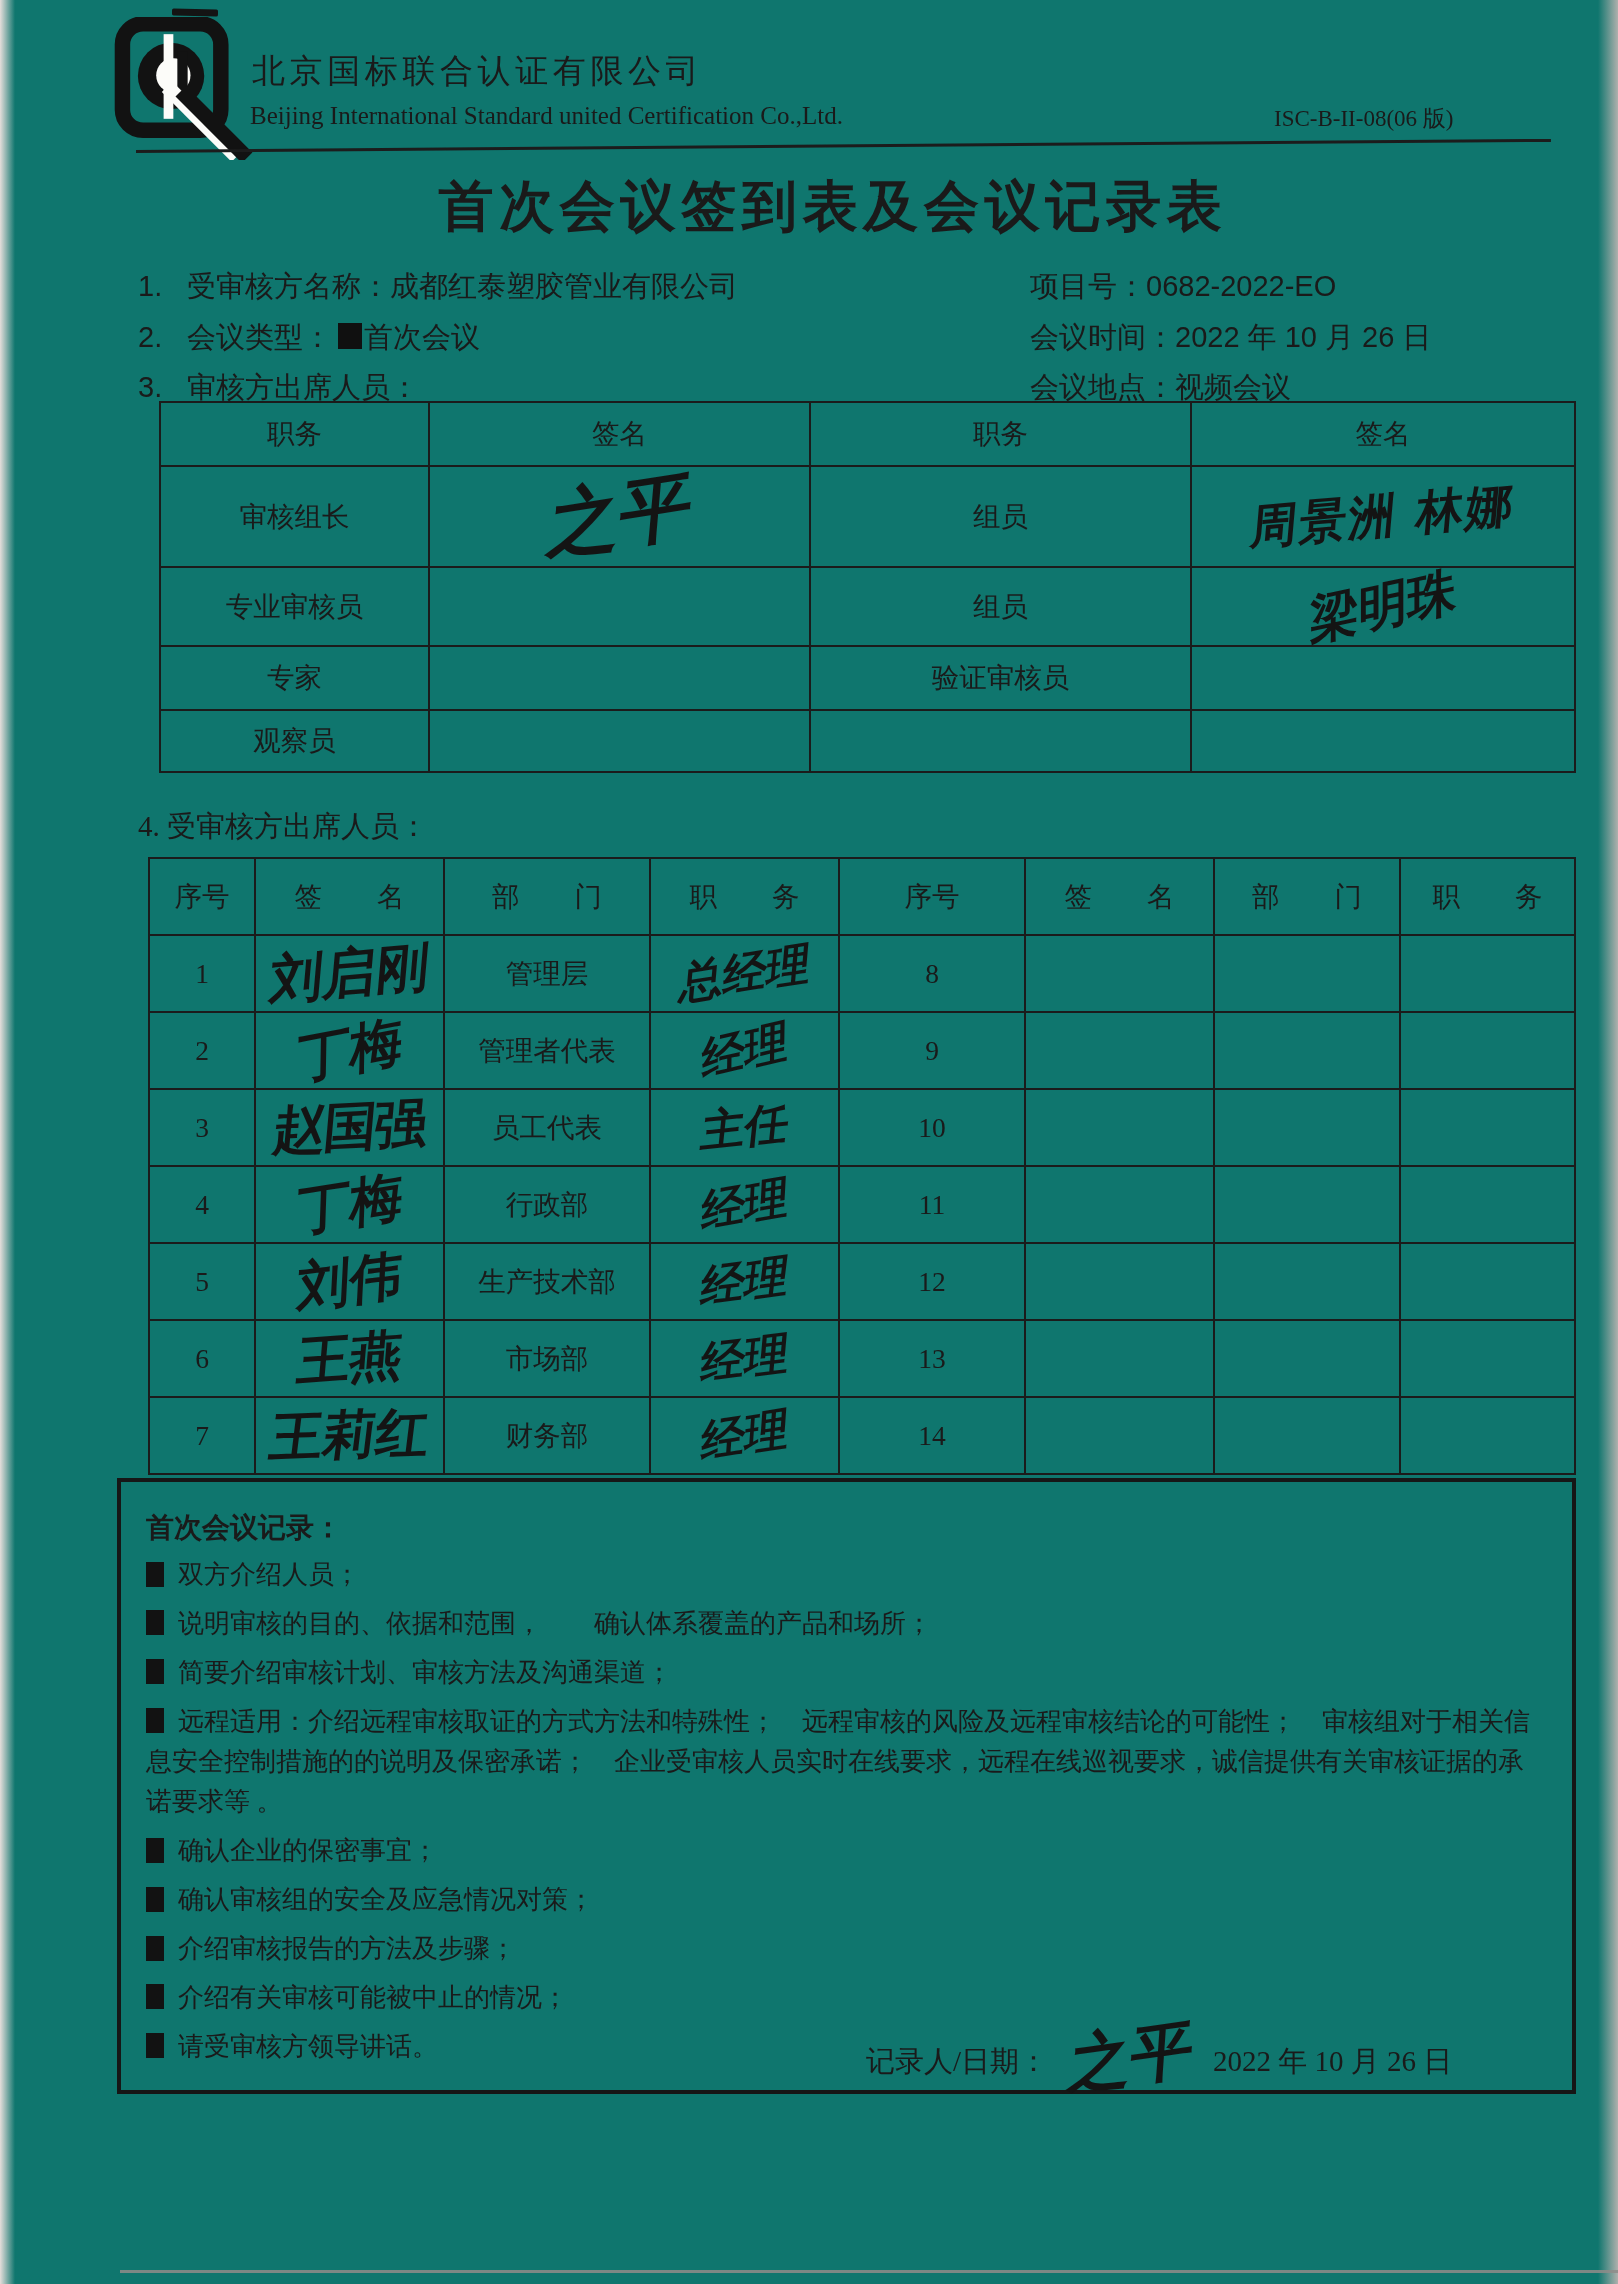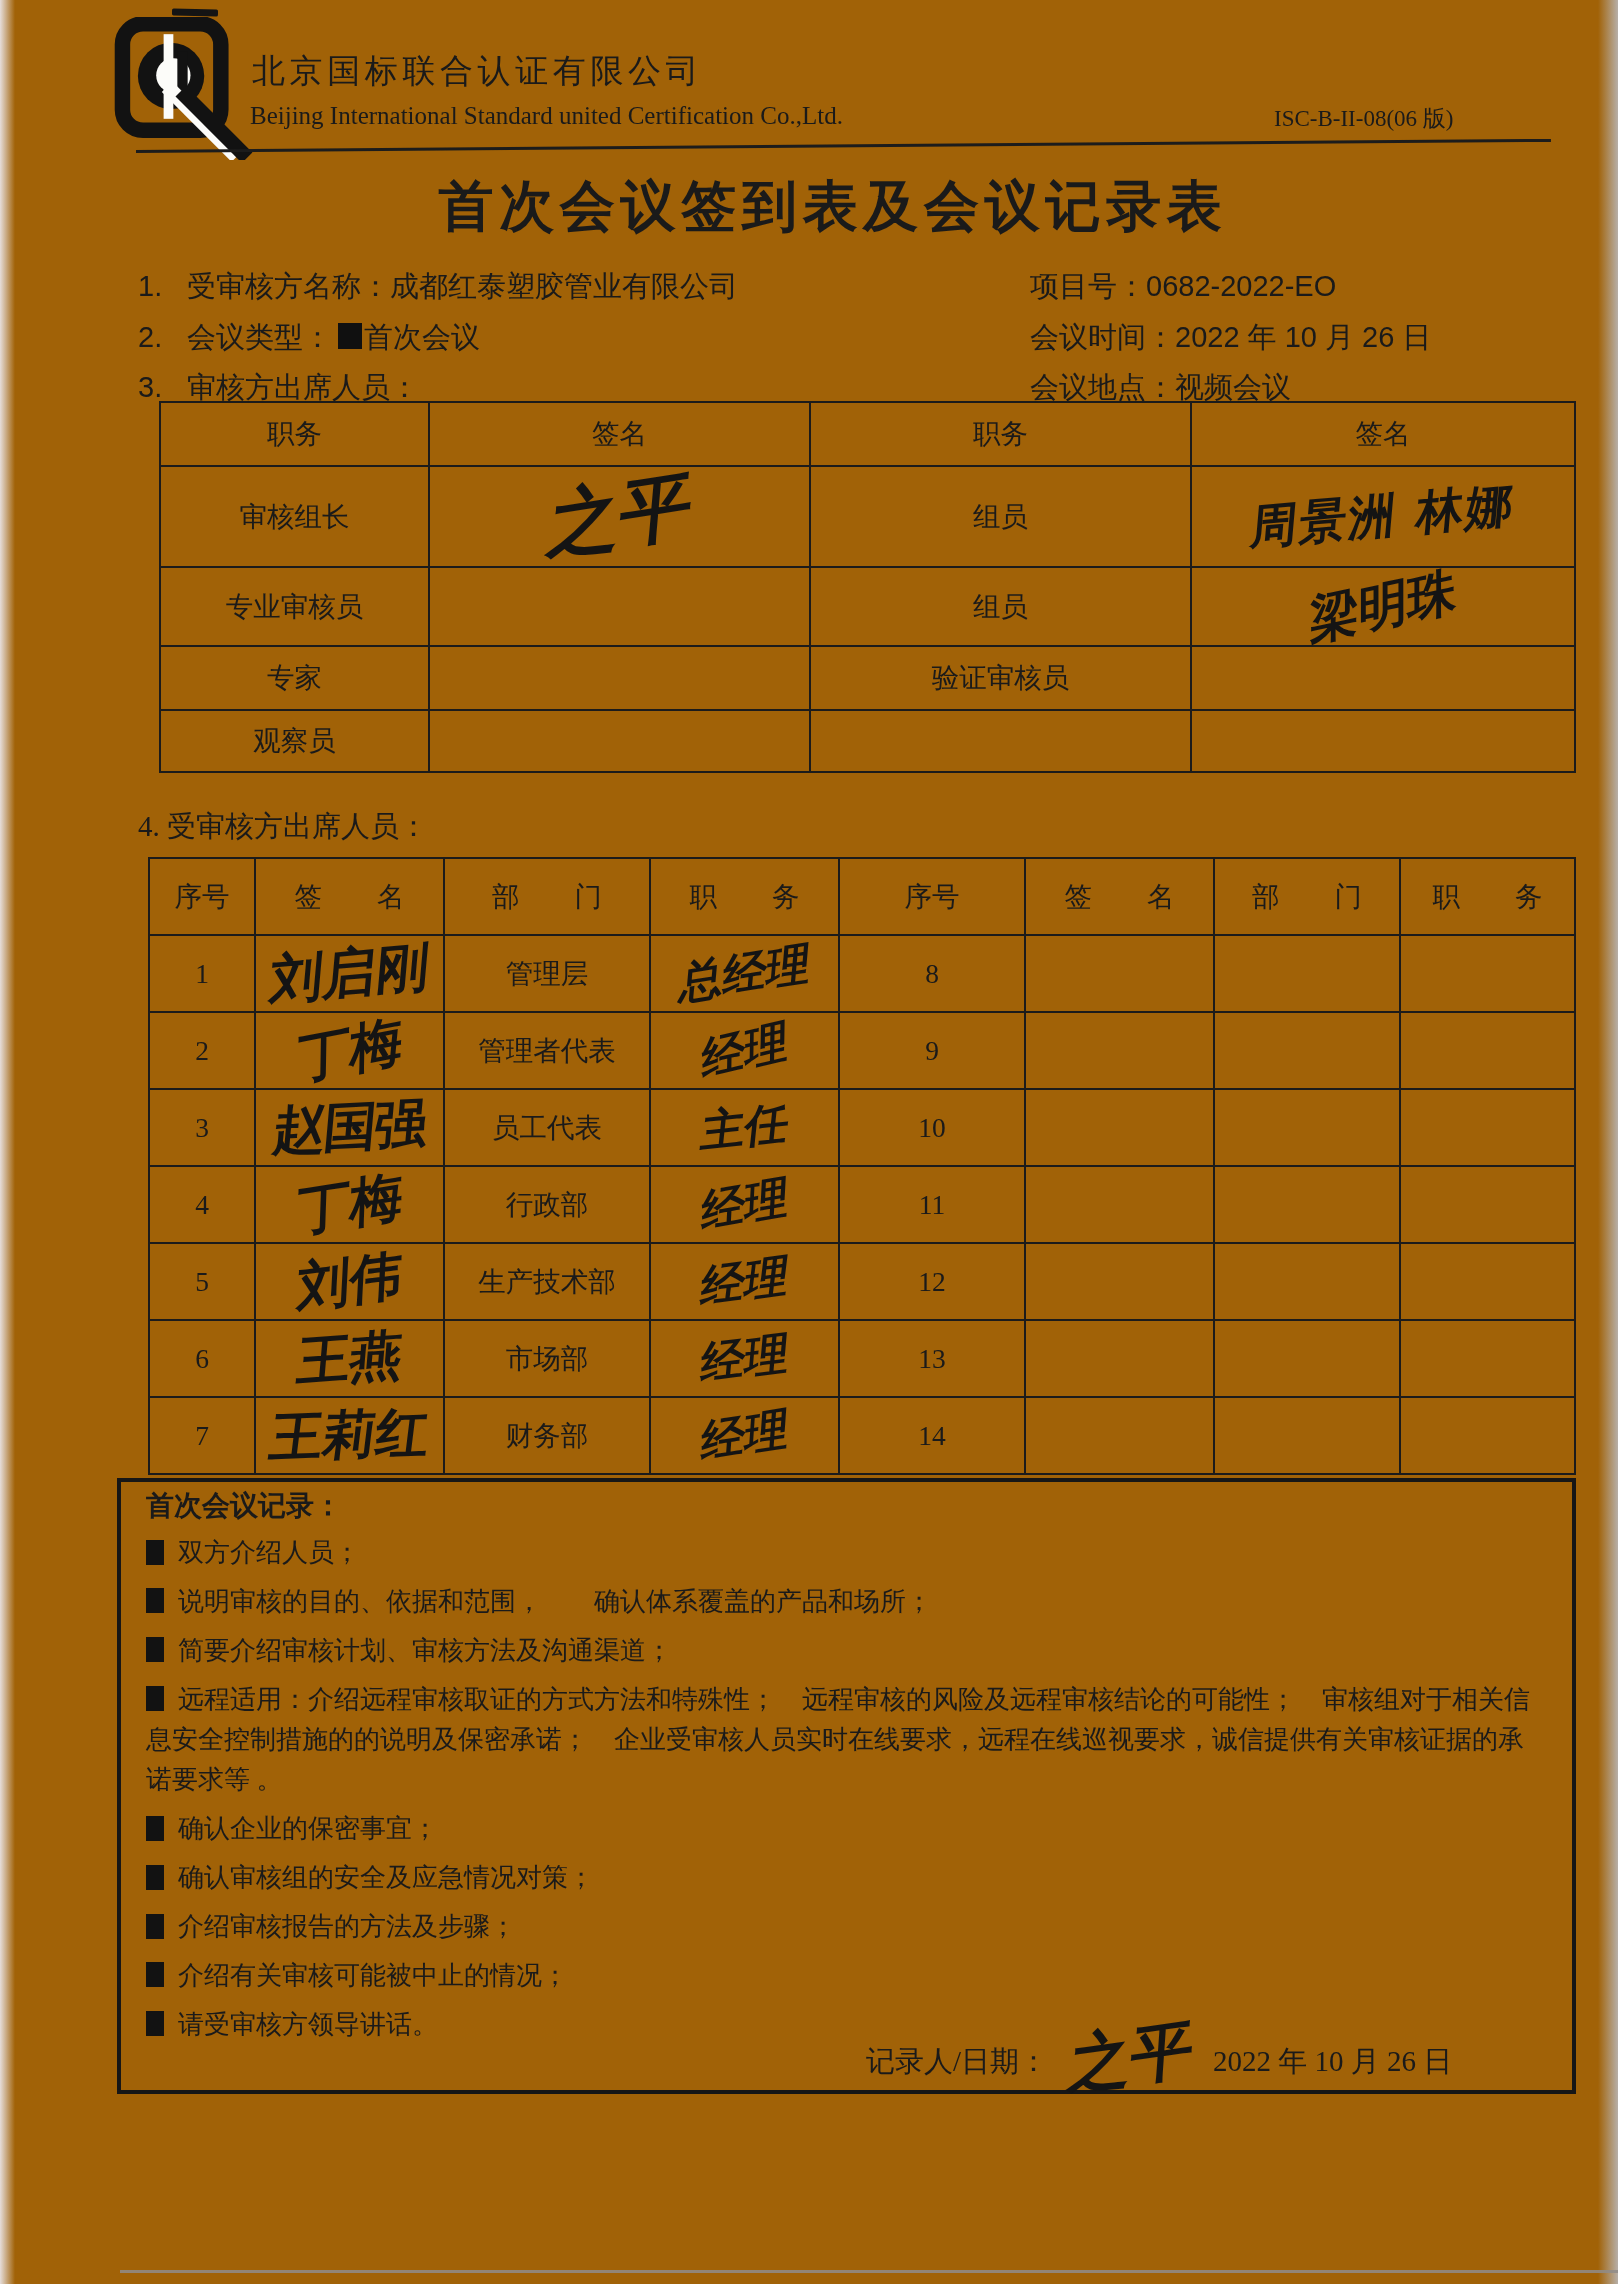--- a/index.html
+++ b/index.html
@@ -1,16 +1,16 @@
 <!DOCTYPE html>
 <html style="font-size:9.2px"><head>
 <meta charset="utf-8">
 <style>
   html,body{margin:0;padding:0;background:#d8d6d2;}
-  .page{position:relative;width:1619px;height:2284px;background:#a16207;overflow:hidden;color:#1a1a1a;}
+  .page{position:relative;width:1619px;height:2284px;background:#0f766e;overflow:hidden;color:#1a1a1a;}
 
   
   .logo{position:absolute;left:111px;top:17px;}
   .co-cn{position:absolute;left:252px;top:49px;font-family:"Liberation Sans","DejaVu Sans",sans-serif;
          font-weight:500;font-size:33px;letter-spacing:4.6px;}
   .co-en{position:absolute;left:250px;top:102px;font-family:"Liberation Serif","DejaVu Serif",serif;
          font-size:25px;}
   .form-code{position:absolute;left:1274px;top:103px;font-family:"Liberation Serif",serif;font-size:23px;}
   .hdr-rule{position:absolute;left:136px;top:150px;width:1415px;height:3.4px;background:#1c1c1c;
             transform:rotate(-0.45deg);transform-origin:left center;}
@@ -44,21 +44,21 @@
   .sig-m2{font-size:50px;transform:rotate(-12deg) skewX(-12deg);}
   .sig-att{font-size:53px;transform:rotate(-6deg) skewX(-10deg);}
   .hw-duty{font-size:44px;transform:rotate(-9deg) skewX(-14deg);}
   .sig-rec{font-size:63px;transform:rotate(-8deg) skewX(-12deg);vertical-align:-6.9px;margin:0 19.5px;}
 
   
   .sec4{position:absolute;left:138px;top:807px;font-family:"Liberation Serif",serif;font-size:29px;}
 
   
   .record{position:absolute;left:117px;top:1478px;width:1459px;height:616px;border:4px solid #161616;
-          box-sizing:border-box;padding:0 25px;font-family:"Liberation Serif",serif;font-size:26px;}
+          box-sizing:border-box;padding:22px 25px;font-family:"Liberation Serif",serif;font-size:26px;}
   .rec-head{font-weight:700;font-size:28px;margin:4.6px 0 8px;}
   .bullet{margin:8.6px 0;line-height:1.55;}
   .sq{display:inline-block;width:18.3px;height:25px;background:#121212;margin-right:13.8px;vertical-align:-3.4px;}
   .recorder{position:absolute;left:745px;top:532px;font-size:29px;white-space:nowrap;}
 
   
   .edge-right{position:absolute;right:0;top:0;width:20.6px;height:100%;
               background:linear-gradient(to left,#b8b3b0,rgba(255,255,255,0));}
   .edge-left{position:absolute;left:0;top:0;width:15px;height:100%;
              background:linear-gradient(to right,#e6dedb,rgba(255,255,255,0));}

